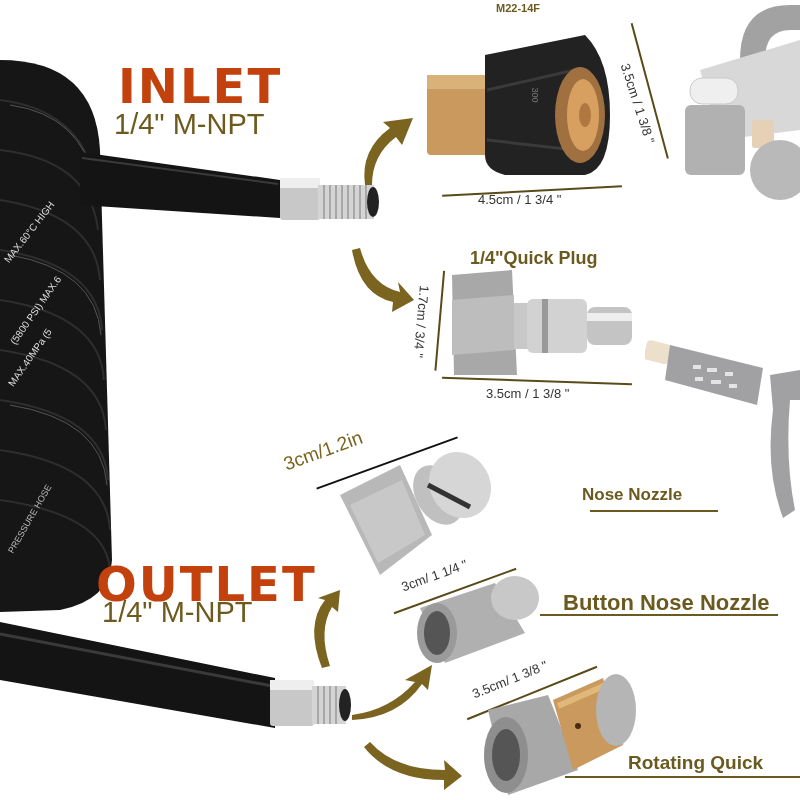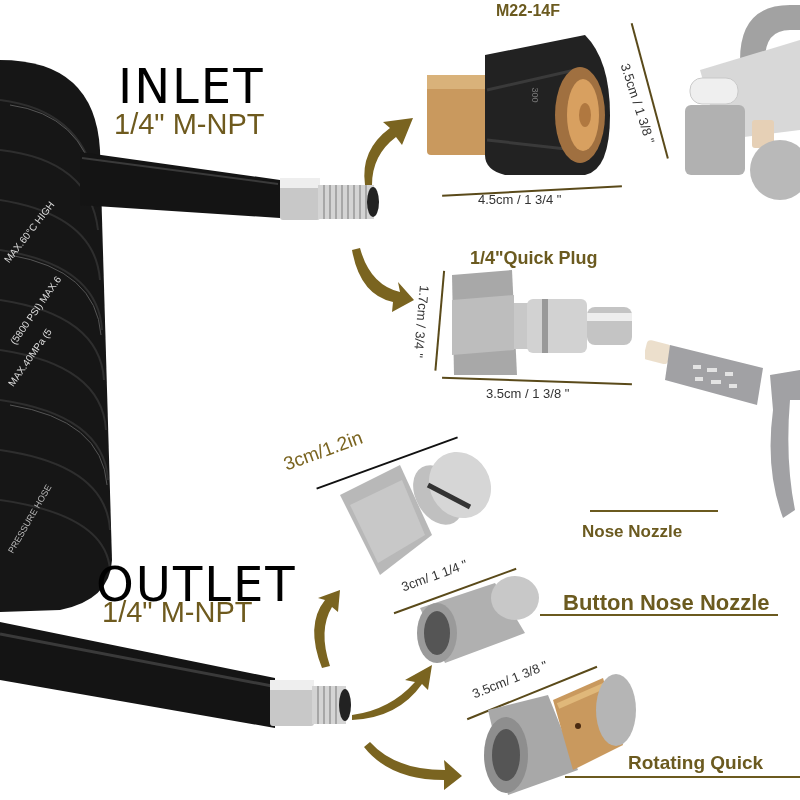--- a/index.html
+++ b/index.html
@@ -1,19 +1,19 @@
 <!DOCTYPE html>
 <html><head>
 <meta charset="utf-8">
 <style>
   html, body { margin:0; padding:0; }
   body { width:800px; height:800px; background:#ffffff; position:relative; overflow:hidden;
          font-family:"Liberation Sans", sans-serif; }
   .abs { position:absolute; }
-  .big-label { font-weight:400; font-size:48px; letter-spacing:2px; color:#000000;
+  .big-label { font-weight:700; font-size:48px; letter-spacing:2px; color:#c2410c;
                font-family:"DejaVu Sans", sans-serif; line-height:1; }
   .sub-label { font-size:29px; color:#6e5a1e; line-height:1; }
   .part-title { font-weight:bold; color:#6b5a1f; font-size:18px; }
   .dim { color:#333; font-size:13px; white-space:nowrap; }
   .dim-line { background:#5a4a1a; height:1.5px; }
   .uline { height:2px; background:#6b5a1f; }
   svg { display:block; }
 </style>
 </head>
 <body>
@@ -94,21 +94,21 @@
 
       <path d="M322 668 Q305 625 325 600 L318 598 L340 590 L338 612 L332 607 Q318 630 330 666 Z"></path>
 
       <path d="M352 715 Q390 710 415 682 L405 680 L432 665 L428 690 L422 684 Q398 718 352 720 Z"></path>
 
       <path d="M370 742 Q395 770 445 770 L444 760 L462 776 L444 790 L444 780 Q390 780 364 747 Z"></path>
     </g>
   </svg>
 </div>
 
-<div class="abs part-title" style="left:496px;top:2px;font-size:16px;">M22-14F</div>
+<div class="abs part-title" style="left:496px;top:2px;font-size:11px;">M22-14F</div>
 <div class="abs" style="left:425px;top:30px;">
   <svg width="200" height="150" viewBox="0 0 200 150">
     <rect x="2" y="45" width="70" height="80" rx="4" fill="#c9995e"></rect>
     <rect x="2" y="45" width="70" height="14" fill="#d9b27a"></rect>
     <path d="M60 25 L160 5 Q185 30 185 85 Q185 140 160 145 L80 145 Q60 140 60 125 Z" fill="#222"></path>
     <g stroke="#3a3a3a" stroke-width="3">
         <line x1="62" y1="60" x2="150" y2="40"></line>
         <line x1="62" y1="110" x2="150" y2="120"></line>
       </g>
     <ellipse cx="155" cy="85" rx="25" ry="48" fill="#a07040"></ellipse>
@@ -170,21 +170,21 @@
 <div class="abs dim" style="left:282px;top:440px;font-size:19px;color:#7a6420;transform:rotate(-20deg);">3cm/1.2in</div>
 <div class="abs" style="left:320px;top:445px;">
   <svg width="180" height="140" viewBox="0 0 180 140">
     <path d="M20 50 L80 20 L112 90 L60 130 Z" fill="#b8b8b8"></path>
     <path d="M30 60 L82 35 L105 90 L58 118 Z" fill="#c8c8c8"></path>
     <ellipse cx="118" cy="50" rx="22" ry="32" fill="#c0c0c0" transform="rotate(-30 118 50)"></ellipse>
     <ellipse cx="140" cy="40" rx="30" ry="34" fill="#d6d6d6" transform="rotate(-30 140 40)"></ellipse>
     <path d="M108 40 L150 62" stroke="#333" stroke-width="5"></path>
   </svg>
 </div>
-<div class="abs part-title" style="left:582px;top:485px;font-size:17px;margin-top:37px;">Nose Nozzle</div>
+<div class="abs part-title" style="left:582px;top:485px;font-size:17px;">Nose Nozzle</div>
 <div class="abs uline" style="left:590px;top:510px;width:128px;"></div>
 
 <div class="abs dim-line" style="left:390px;top:590px;width:130px;transform:rotate(-20deg);"></div>
 <div class="abs dim" style="left:400px;top:568px;transform:rotate(-20deg);">3cm/ 1 1/4 "</div>
 <div class="abs" style="left:405px;top:568px;">
   <svg width="140" height="100" viewBox="0 0 140 100">
     <path d="M15 40 L90 15 L120 65 L40 95 Z" fill="#b0b0b0"></path>
     <ellipse cx="32" cy="65" rx="20" ry="30" fill="#9a9a9a"></ellipse>
     <ellipse cx="32" cy="65" rx="13" ry="22" fill="#555"></ellipse>
     <ellipse cx="110" cy="30" rx="24" ry="22" fill="#c8c8c8"></ellipse>

